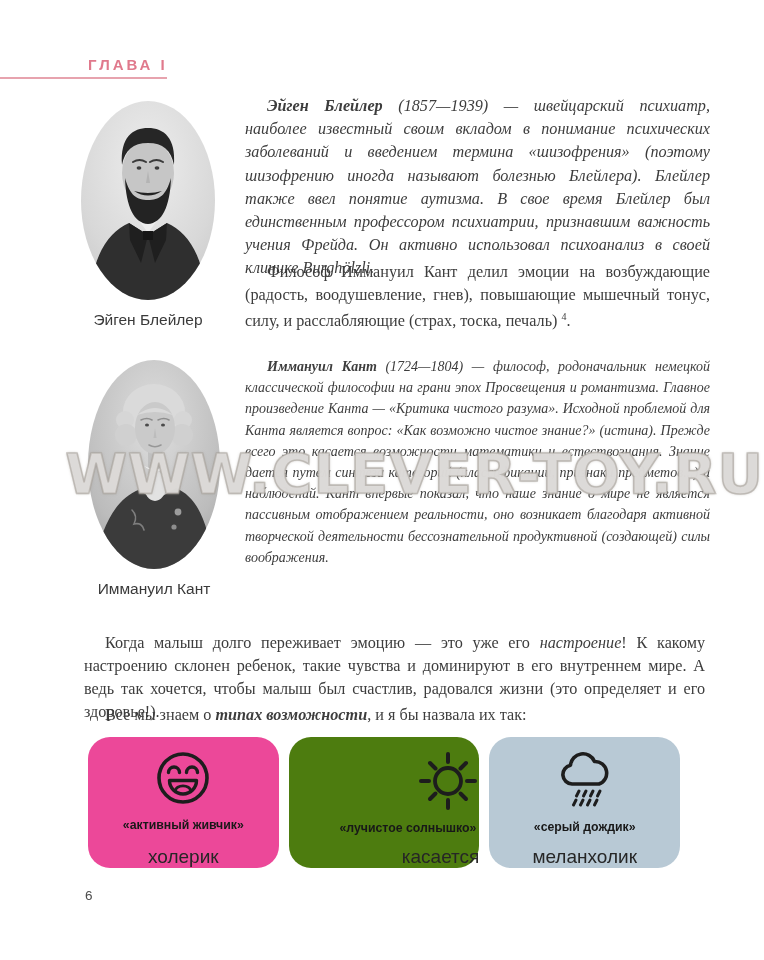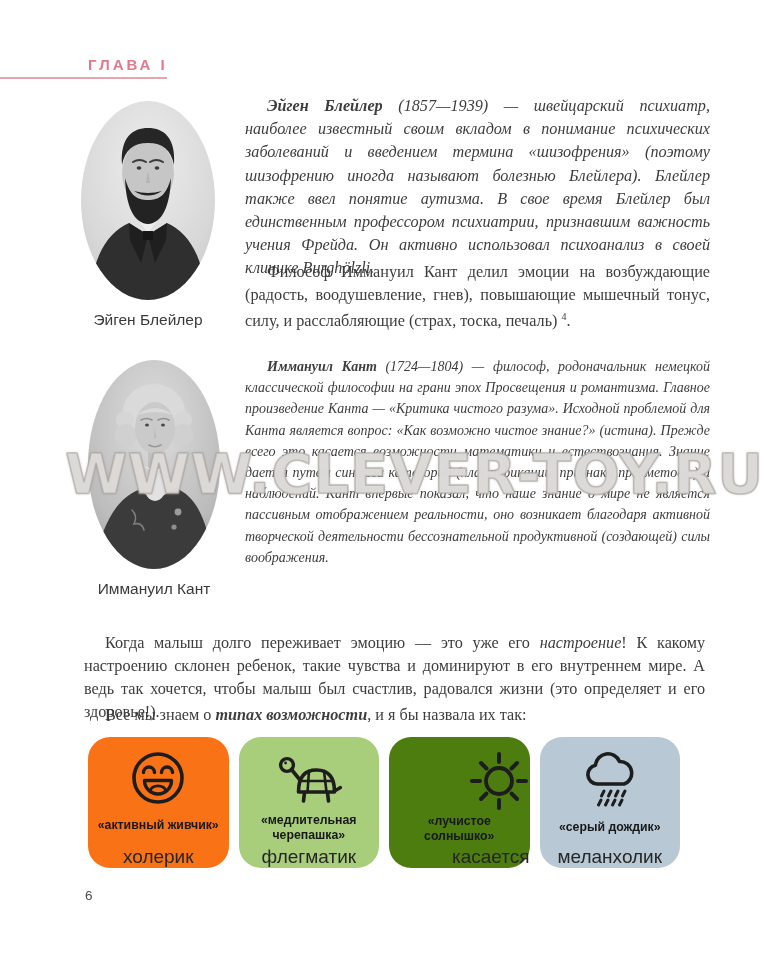--- a/index.html
+++ b/index.html
@@ -155,52 +155,34 @@
   </div>
 
   <p class="para text-kant"><span class="b">Иммануил Кант</span><span> (1724—1804) — философ, родоначальник немецкой классической философии на грани эпох Просвещения и романтизма. Главное произведение Канта — «Критика чистого разума». Исходной проблемой для Канта является вопрос: «Как возможно чистое знание?» (истина). Прежде всего это касается возможности математики и естествознания. Знание дается путем синтеза категорий (классификации, признаки предметов...) и наблюдений. Кант впервые показал, что наше знание о мире не является пассивным отображением реальности, оно возникает благодаря активной творческой деятельности бессознательной продуктивной (создающей) силы воображения.</span></p>
 
   <p class="para text-mood"><span>Когда малыш долго переживает эмоцию — это уже его </span><span class="i">настроение</span><span>! К какому настроению склонен ребенок, такие чувства и доминируют в его внутреннем мире. А ведь так хочется, чтобы малыш был счастлив, радовался жизни (это определяет и его здоровье!).</span></p>
 
   <p class="para text-intro"><span>Все мы знаем о </span><span class="b i">типах возможности</span><span>, и я бы назвала их так:</span></p>
 
   <div class="cards">
 
-    <div class="card" style="background: #f97316; gap: 8px;">
+    <div class="card" style="background: #ec4899; gap: 8px;">
       <div class="card-icon">
         <svg width="56" height="56" viewBox="0 0 56 56">
           <circle class="stroke-ic" cx="28" cy="28" r="24" stroke-width="3.6"></circle>
           <path class="stroke-ic" d="M 13.5 22.5 a 5.5 5.5 0 0 1 11 0" stroke-width="3.4"></path>
           <path class="stroke-ic" d="M 31.5 22.5 a 5.5 5.5 0 0 1 11 0" stroke-width="3.4"></path>
           <path class="stroke-ic" d="M 14.5 30.5 a 13.5 13.5 0 0 0 27 0 z" stroke-width="3.4"></path>
           <path class="stroke-ic" d="M 20.5 40.5 a 7.5 4.6 0 0 1 15 0" stroke-width="2.8"></path>
         </svg>
       </div>
       <div class="card-label">«активный живчик»</div>
       <div class="card-type">холерик</div>
     </div>
 
-    <div class="card" style="background: rgb(169, 206, 123);">
-      <div class="card-icon">
-        <svg width="68" height="58" viewBox="0 0 68 58">
-          <circle class="stroke-ic" cx="12" cy="14" r="6.4" stroke-width="3.4"></circle>
-          <circle cx="10.6" cy="12" r="1.4" fill="#1d1d1d"></circle>
-          <path class="stroke-ic" d="M 16.5 18.5 L 25 29" stroke-width="3.6"></path>
-          <path class="stroke-ic" d="M 23.5 41 Q 23.5 19 41.5 19 Q 59.5 19 59.5 41 Z" stroke-width="3.6"></path>
-          <path class="stroke-ic" d="M 34 20 L 32.5 41" stroke-width="2.6"></path>
-          <path class="stroke-ic" d="M 49 20 L 51.5 41" stroke-width="2.6"></path>
-          <path class="stroke-ic" d="M 25.5 30 H 58" stroke-width="2.6"></path>
-          <path class="stroke-ic" d="M 29.5 41.5 L 28.5 50" stroke-width="3.6"></path>
-          <path class="stroke-ic" d="M 52.5 41.5 L 53.5 50" stroke-width="3.6"></path>
-          <path class="stroke-ic" d="M 59.5 40 L 65.5 36.5" stroke-width="3.2"></path>
-        </svg>
-      </div>
-      <div class="card-label">«медлительная черепашка»</div>
-      <div class="card-type">флегматик</div>
-    </div>
 
     <div class="card" style="background: #4d7c0f; align-items: flex-end;">
       <div class="card-icon">
         <svg width="62" height="62" viewBox="0 0 62 62">
           <circle class="stroke-ic" cx="31" cy="31" r="13" stroke-width="3.8"></circle>
           <path class="stroke-ic" d="M 31 4 V 12" stroke-width="4"></path>
           <path class="stroke-ic" d="M 31 50 V 58" stroke-width="4"></path>
           <path class="stroke-ic" d="M 4 31 H 12" stroke-width="4"></path>
           <path class="stroke-ic" d="M 50 31 H 58" stroke-width="4"></path>
           <path class="stroke-ic" d="M 13 13 L 18.5 18.5" stroke-width="4"></path>

